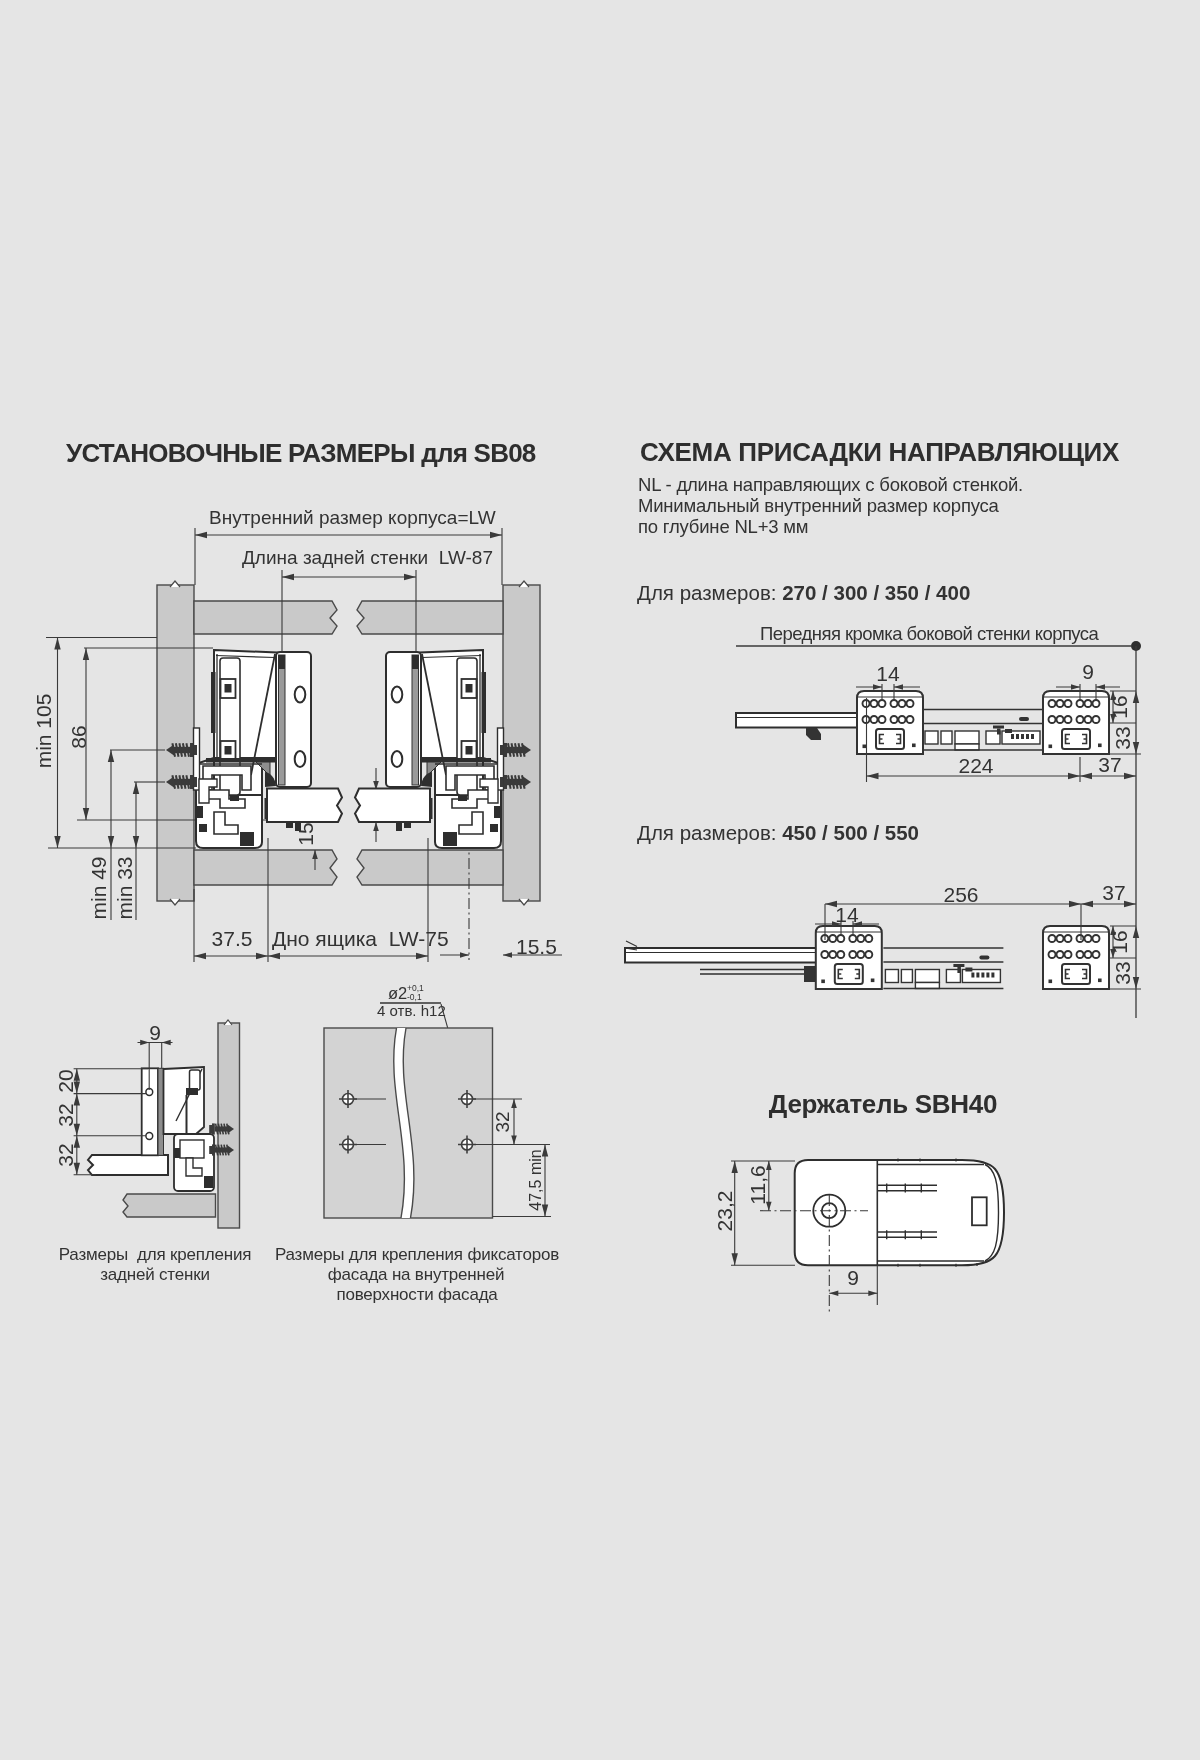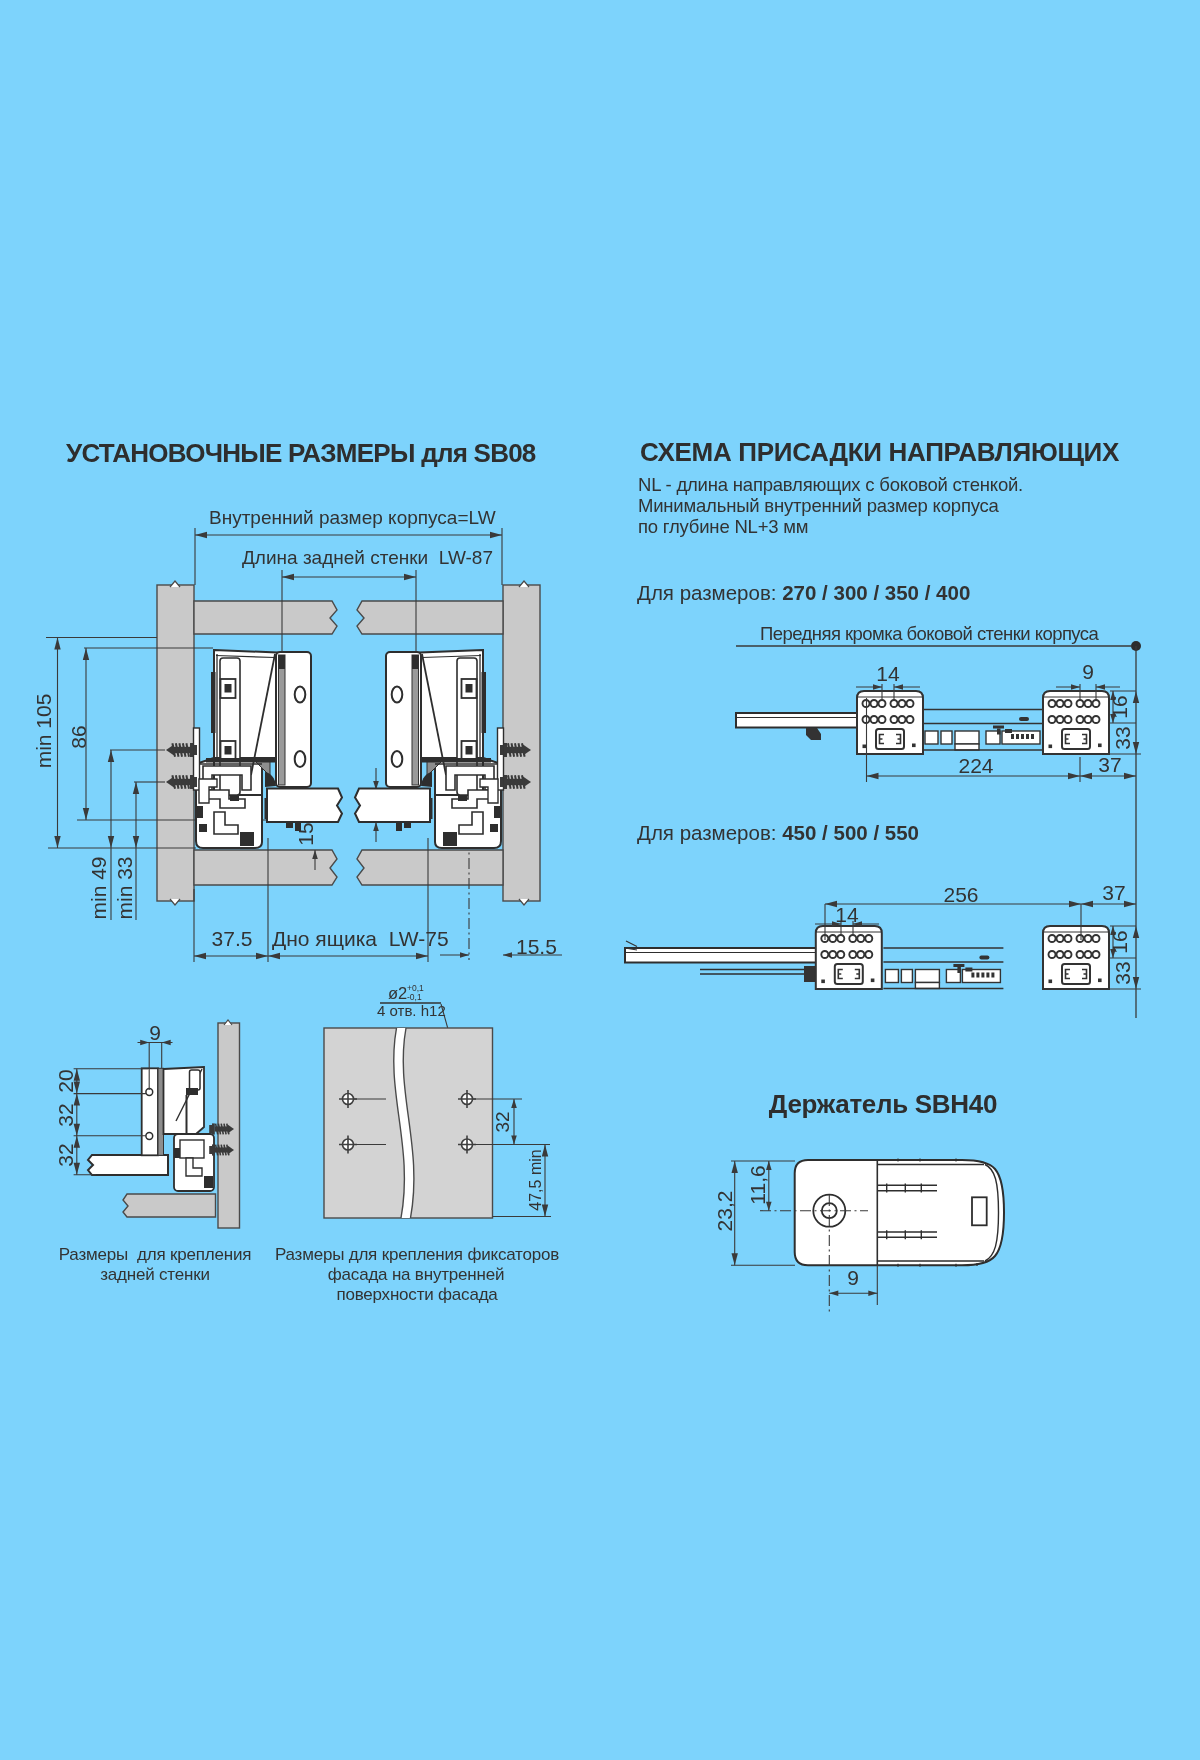--- a/index.html
+++ b/index.html
@@ -1,16 +1,16 @@
 <!DOCTYPE html>
 <html><head>
 <meta charset="utf-8">
 <style>
 html,body{margin:0;padding:0;background:#fff;}
-#page{position:relative;width:1200px;height:1760px;background:#7dd3fc;overflow:hidden;text-align:right;}
+#page{position:relative;width:1200px;height:1760px;background:#e5e5e5;overflow:hidden;text-align:right;}
 svg{position:absolute;top:0;left:0;}
 text{font-family:"Liberation Sans",sans-serif;fill:#333;}
 .t{font-size:19px;}
 .ts{font-size:18.5px;letter-spacing:-0.2px;}
 .cap{font-size:17px;letter-spacing:-0.2px;}
 .d{font-size:21px;}
 .b{font-weight:bold;}
 .ttl{font-size:26px;font-weight:bold;fill:#2e2e2e;letter-spacing:-0.75px;}
 .ttl2{font-size:26px;font-weight:bold;fill:#2e2e2e;letter-spacing:-0.3px;}
 </style>

